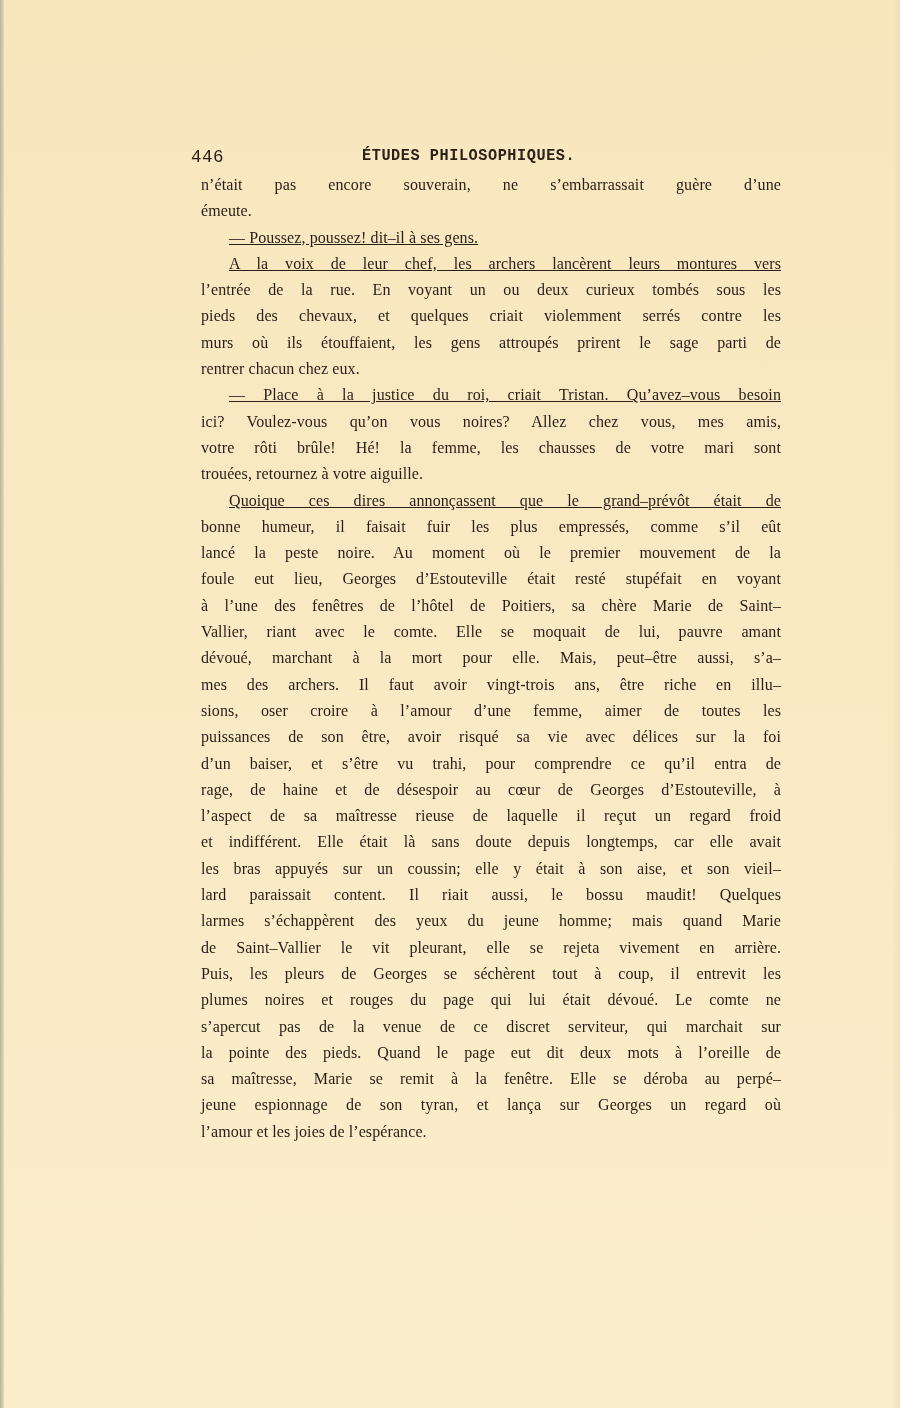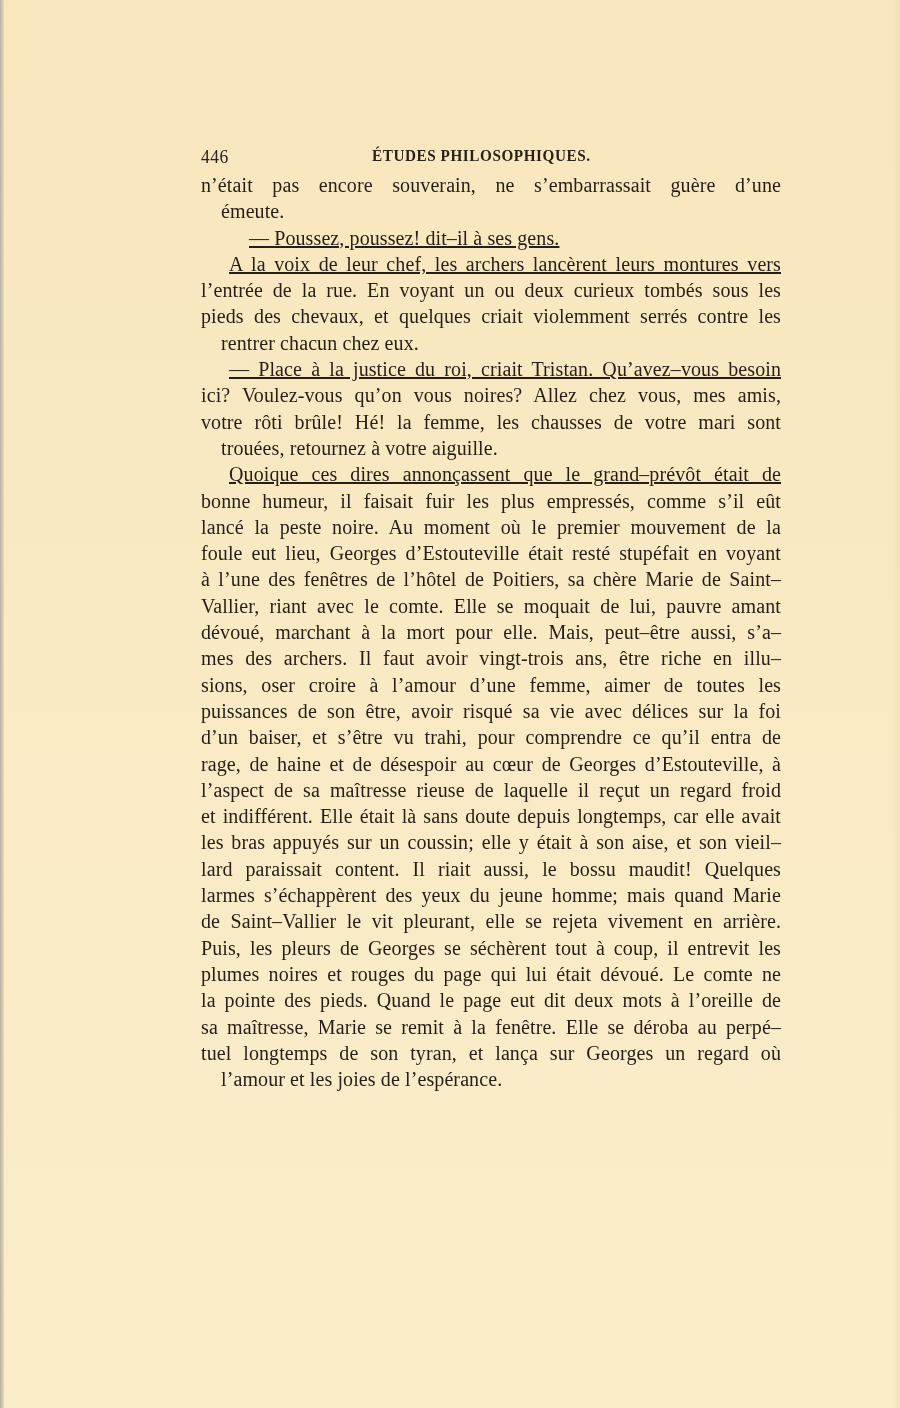--- a/index.html
+++ b/index.html
@@ -26,25 +26,25 @@
       background: linear-gradient(90deg, #b9b3a4 0%, #e6d9b6 100%);
     }
     .right-edge {
       position: absolute;
       right: 0; top: 0;
       width: 8px; height: 1408px;
       background: linear-gradient(90deg, rgba(240,226,190,0) 0%, #efe0b8 100%);
     }
     .running-head {
       position: absolute;
-      left: 201px;
+      left: 191px;
       top: 146px;
       width: 408px;
       height: 22px;
-      font-family: Liberation Serif, serif;
+      font-family: Liberation Mono, monospace;
       color: #2a2119;
     }
     .page-number {
       position: absolute;
       left: 0;
       top: 0;
       font-size: 19px;
       letter-spacing: 0.5px;
       transform: scaleX(0.92);
       transform-origin: left top;
@@ -65,30 +65,29 @@
       left: 201px;
       top: 172px;
       width: 580px;
       font-family: "Liberation Serif", "DejaVu Serif", serif;
       color: #261e17;
     }
     .line {
       display: block;
       height: 26.3px;
       line-height: 26.3px;
-      font-size: 20px;
+      font-size: 16px;
       white-space: nowrap;
       text-align: justify;
       text-align-last: justify;
       width: 580px;
       letter-spacing: 0.1px;
     }
     .line.last {
       text-align-last: left;
-      margin-left: 20px;
     }
     .line.indent {
       padding-left: 28px;
       width: 552px;
       text-decoration: underline;
     }
   </style>
 </head>
 <body>
 
@@ -101,20 +100,21 @@
     <span class="running-title">ÉTUDES PHILOSOPHIQUES.</span>
   </div>
 
   <div class="text-block" id="text-block">
       <span class="line">n’était pas encore souverain, ne s’embarrassait guère d’une</span>
       <span class="line last">émeute.</span>
       <span class="line indent last">— Poussez, poussez! dit–il à ses gens.</span>
       <span class="line indent">A la voix de leur chef, les archers lancèrent leurs montures vers</span>
       <span class="line">l’entrée de la rue. En voyant un ou deux curieux tombés sous les</span>
       <span class="line">pieds des chevaux, et quelques criait violemment serrés contre les</span>
+      <span class="line">murs où ils étouffaient, les gens attroupés prirent le sage parti de</span>
       <span class="line last">rentrer chacun chez eux.</span>
       <span class="line indent">— Place à la justice du roi, criait Tristan. Qu’avez–vous besoin</span>
       <span class="line">ici? Voulez-vous qu’on vous noires? Allez chez vous, mes amis,</span>
       <span class="line">votre rôti brûle! Hé! la femme, les chausses de votre mari sont</span>
       <span class="line last">trouées, retournez à votre aiguille.</span>
       <span class="line indent">Quoique ces dires annonçassent que le grand–prévôt était de</span>
       <span class="line">bonne humeur, il faisait fuir les plus empressés, comme s’il eût</span>
       <span class="line">lancé la peste noire. Au moment où le premier mouvement de la</span>
       <span class="line">foule eut lieu, Georges d’Estouteville était resté stupéfait en voyant</span>
       <span class="line">à l’une des fenêtres de l’hôtel de Poitiers, sa chère Marie de Saint–</span>
@@ -126,18 +126,19 @@
       <span class="line">d’un baiser, et s’être vu trahi, pour comprendre ce qu’il entra de</span>
       <span class="line">rage, de haine et de désespoir au cœur de Georges d’Estouteville, à</span>
       <span class="line">l’aspect de sa maîtresse rieuse de laquelle il reçut un regard froid</span>
       <span class="line">et indifférent. Elle était là sans doute depuis longtemps, car elle avait</span>
       <span class="line">les bras appuyés sur un coussin; elle y était à son aise, et son vieil–</span>
       <span class="line">lard paraissait content. Il riait aussi, le bossu maudit! Quelques</span>
       <span class="line">larmes s’échappèrent des yeux du jeune homme; mais quand Marie</span>
       <span class="line">de Saint–Vallier le vit pleurant, elle se rejeta vivement en arrière.</span>
       <span class="line">Puis, les pleurs de Georges se séchèrent tout à coup, il entrevit les</span>
       <span class="line">plumes noires et rouges du page qui lui était dévoué. Le comte ne</span>
+      <span class="line">s’apercut pas de la venue de ce discret serviteur, qui marchait sur</span>
       <span class="line">la pointe des pieds. Quand le page eut dit deux mots à l’oreille de</span>
       <span class="line">sa maîtresse, Marie se remit à la fenêtre. Elle se déroba au perpé–</span>
-      <span class="line">tuel longtemps de son tyran, et lança sur Georges un regard où</span>
+      <span class="line">jeune espionnage de son tyran, et lança sur Georges un regard où</span>
       <span class="line last">l’amour et les joies de l’espérance.</span>
     </div>
 </div>
 
 </body></html>

